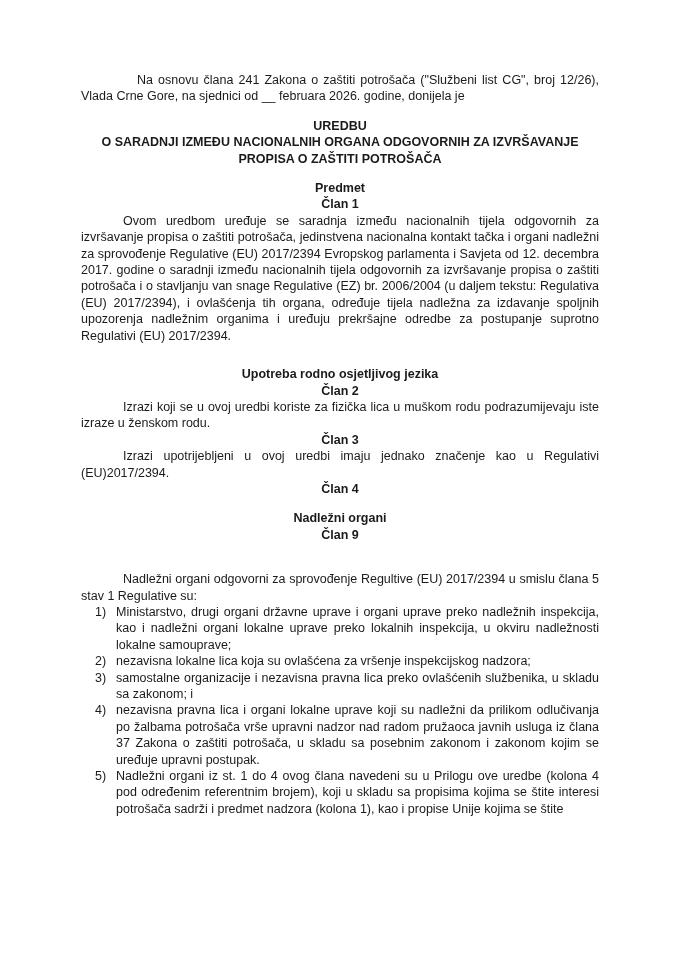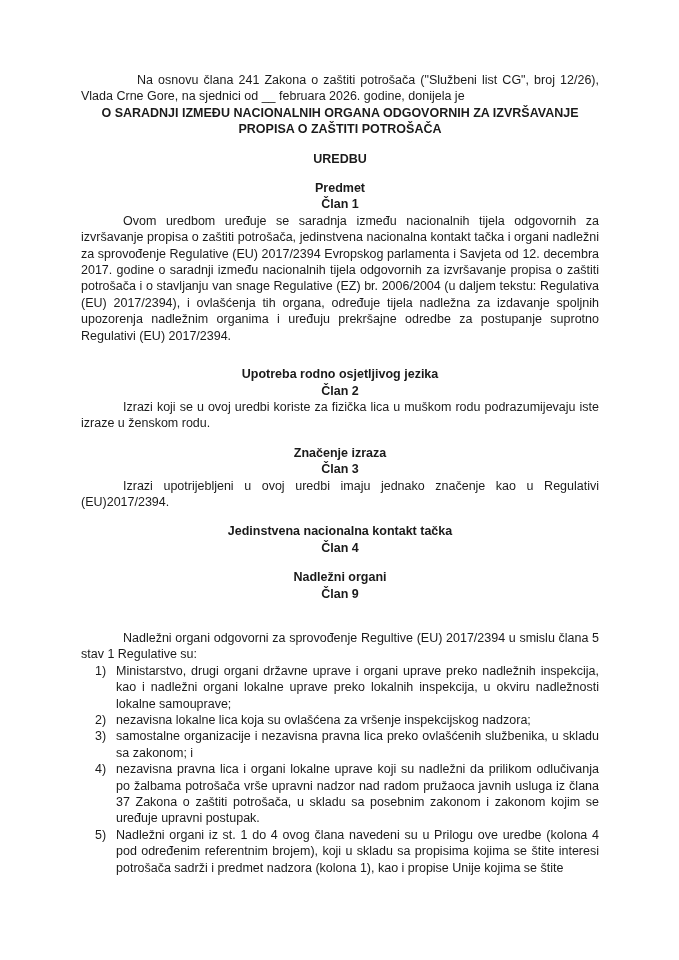--- a/index.html
+++ b/index.html
@@ -51,43 +51,41 @@
     text-align: justify;
   }
 </style>
 </head>
 <body>
 
 <div class="page">
 
   <p class="para intro">Na osnovu člana 241 Zakona o zaštiti potrošača ("Službeni list CG", broj 12/26), Vlada Crne Gore, na sjednici od __ februara 2026. godine, donijela je</p>
 
+  <p class="heading gap-1">UREDBU</p>
   <p class="heading">O SARADNJI IZMEĐU NACIONALNIH ORGANA ODGOVORNIH ZA IZVRŠAVANJE PROPISA O ZAŠTITI POTROŠAČA</p>
-  <p class="heading gap-1">UREDBU</p>
 
   <section>
     <p class="heading gap-1">Predmet</p>
     <p class="heading">Član 1</p>
     <p class="para">Ovom uredbom uređuje se saradnja između nacionalnih tijela odgovornih za izvršavanje propisa o zaštiti potrošača, jedinstvena nacionalna kontakt tačka i organi nadležni za sprovođenje Regulative (EU) 2017/2394 Evropskog parlamenta i Savjeta od 12. decembra 2017. godine o saradnji između nacionalnih tijela odgovornih za izvršavanje propisa o zaštiti potrošača i o stavljanju van snage Regulative (EZ) br. 2006/2004 (u daljem tekstu: Regulativa (EU) 2017/2394), i ovlašćenja tih organa, određuje tijela nadležna za izdavanje spoljnih upozorenja nadležnim organima i uređuju prekršajne odredbe za postupanje suprotno Regulativi (EU) 2017/2394.</p>
   </section>
 
   <section>
     <p class="heading gap-2">Upotreba rodno osjetljivog jezika</p>
     <p class="heading">Član 2</p>
     <p class="para">Izrazi koji se u ovoj uredbi koriste za fizička lica u muškom rodu podrazumijevaju iste izraze u ženskom rodu.</p>
   </section>
 
   <section>
-    <p class="heading gap-1">Značenje izraza</p>
     <p class="heading">Član 3</p>
     <p class="para">Izrazi upotrijebljeni u ovoj uredbi imaju jednako značenje kao u Regulativi (EU)2017/2394.</p>
   </section>
 
   <section>
-    <p class="heading gap-1">Jedinstvena nacionalna kontakt tačka</p>
     <p class="heading">Član 4</p>
   </section>
 
   <section>
     <p class="heading gap-1">Nadležni organi</p>
     <p class="heading">Član 9</p>
     <p class="para after-article">Nadležni organi odgovorni za sprovođenje Regultive (EU) 2017/2394 u smislu člana 5 stav 1 Regulative su:</p>
 
     <ol class="num-list">
       <li class="list-item">

